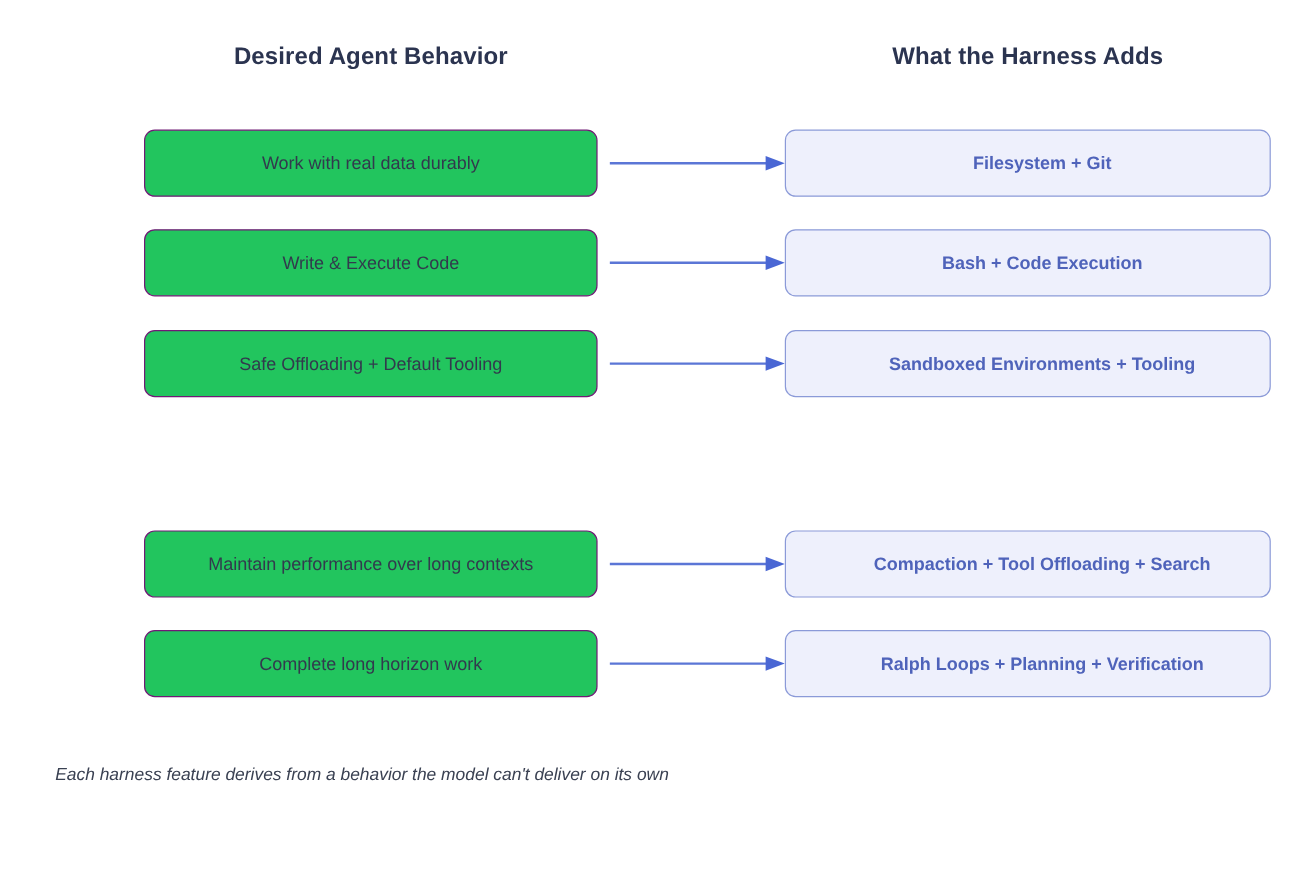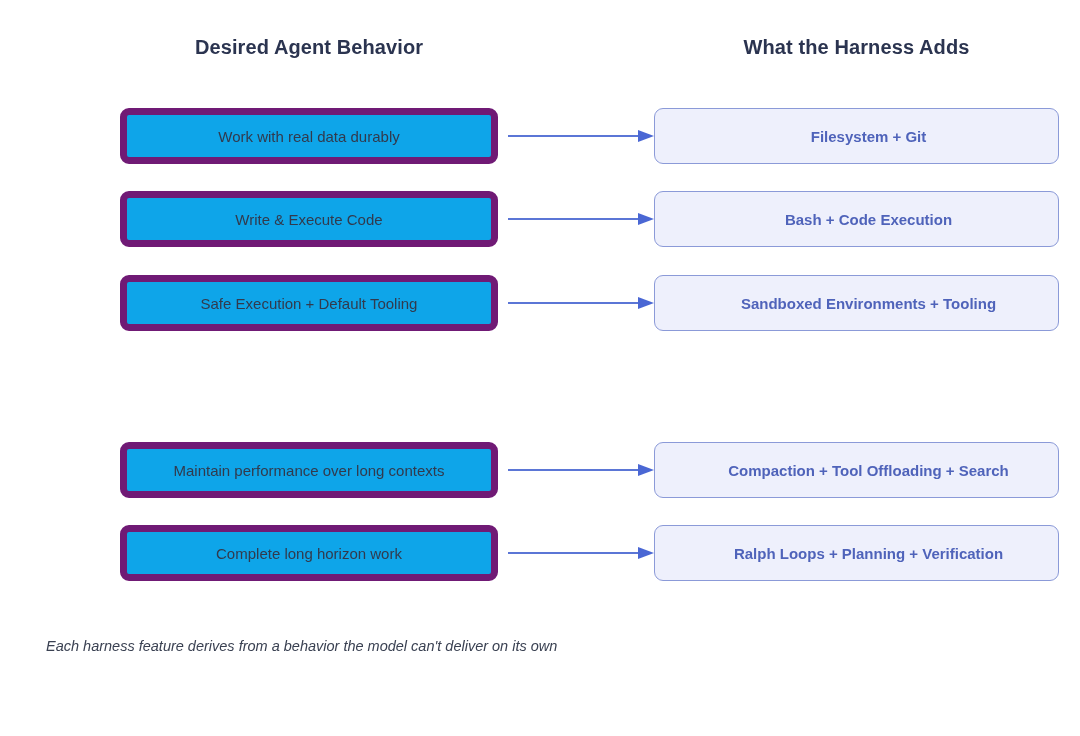--- a/index.html
+++ b/index.html
@@ -60,22 +60,22 @@
     align-items: center;
     justify-content: center;
     padding: 0 14px;
     text-align: center;
     white-space: nowrap;
   }
 
   .node.behavior {
     left: 74px;
     width: 378px;
-    background: #0ea5e9;
-    border: 7px solid #701a75;
+    background: #22c55e;
+    border: 1px solid #701a75;
     color: #323a4d;
     font-size: 15px;
     font-weight: normal;
   }
 
   .node.harness {
     left: 608px;
     width: 405px;
     background: #eef0fc;
     border: 1.4px solid #8b9ad8;
@@ -135,21 +135,21 @@
     <div class="arrow">
       <svg width="146" height="16" viewBox="0 0 146 16" xmlns="http://www.w3.org/2000/svg">
         <line x1="0" y1="8" x2="132" y2="8" stroke="#5b76d6" stroke-width="2"></line>
         <polygon points="130,2 146,8 130,14" fill="#4a67d4"></polygon>
       </svg>
     </div>
     <div class="node harness">Bash + Code Execution</div>
   </div>
 
   <div class="row" style="top:275px;">
-    <div class="node behavior">Safe Execution + Default Tooling</div>
+    <div class="node behavior">Safe Offloading + Default Tooling</div>
     <div class="arrow">
       <svg width="146" height="16" viewBox="0 0 146 16" xmlns="http://www.w3.org/2000/svg">
         <line x1="0" y1="8" x2="132" y2="8" stroke="#5b76d6" stroke-width="2"></line>
         <polygon points="130,2 146,8 130,14" fill="#4a67d4"></polygon>
       </svg>
     </div>
     <div class="node harness">Sandboxed Environments + Tooling</div>
   </div>
 
 

